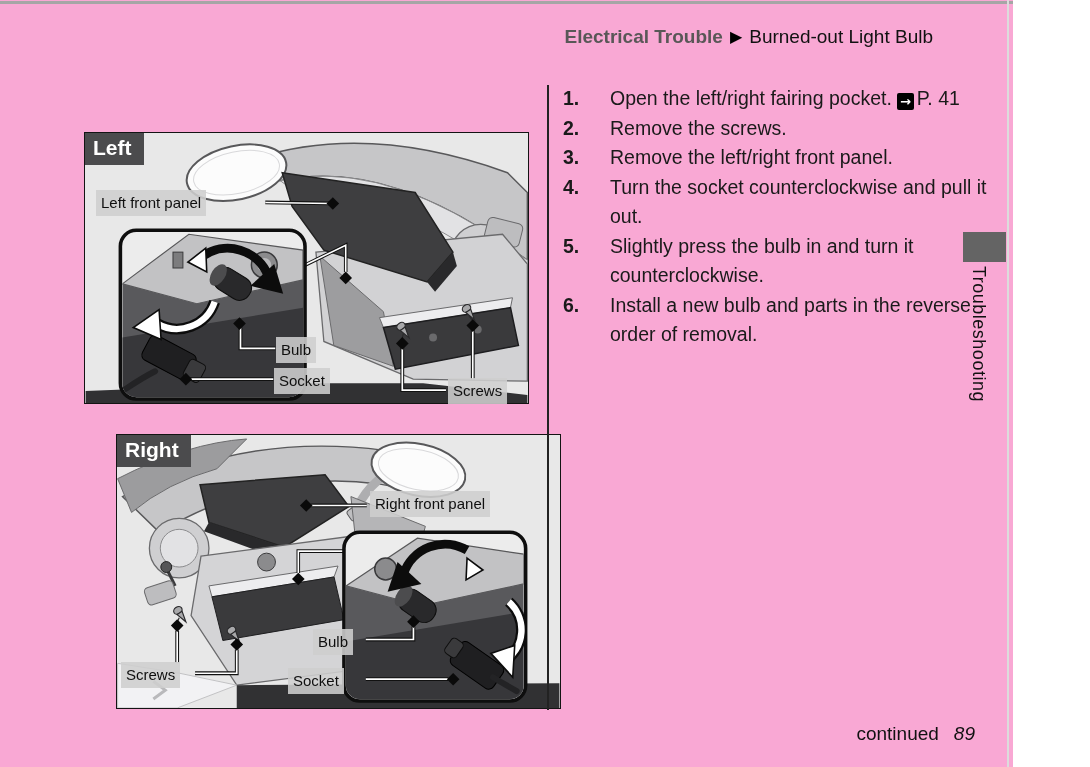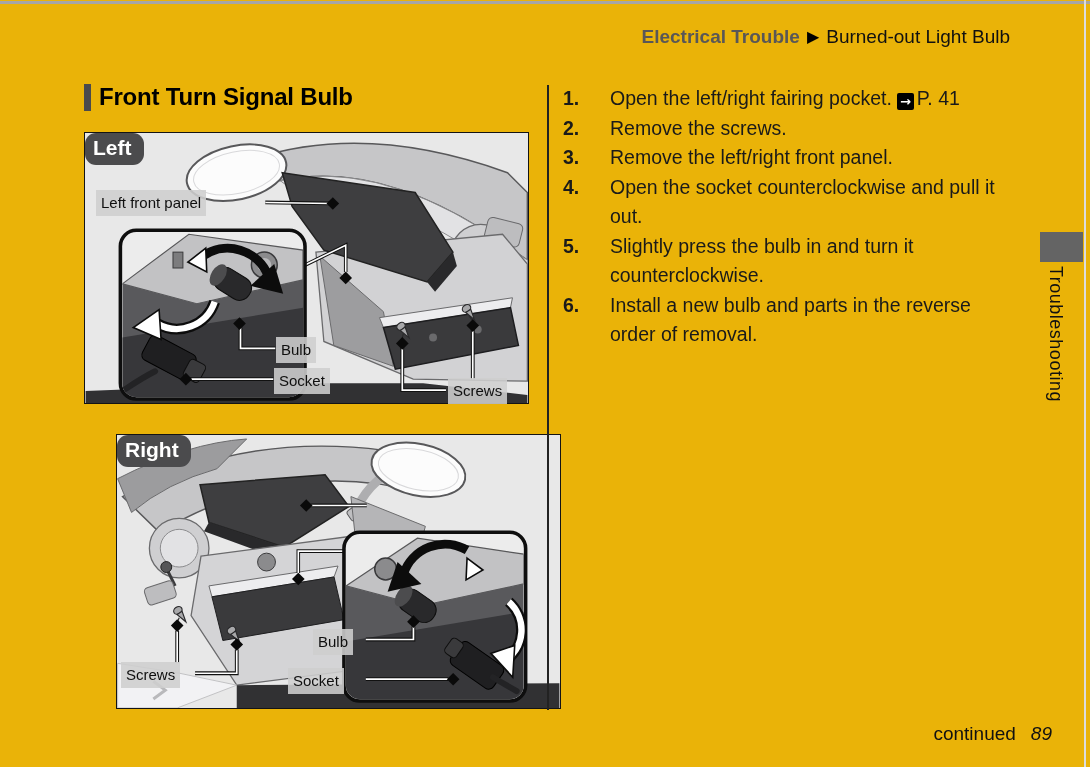--- a/index.html
+++ b/index.html
@@ -1,16 +1,16 @@
 <!DOCTYPE html>
 <html><head>
 <meta charset="utf-8">
 <style>
   html,body{margin:0;padding:0;}
-  .page{position:relative;width:1090px;height:767px;background:#eab308;
+  .page{position:relative;width:1013px;height:767px;background:#f9a8d4;
         font-family:"Liberation Sans",sans-serif;overflow:hidden;color:#1a1a1a;}
   .top-rule{position:absolute;top:1px;left:0;width:100%;height:3px;background:#a6a6a6;}
   .right-rule{position:absolute;top:0;right:4px;width:2px;height:100%;background:#dcdcdc;}
 
   
   .header{position:absolute;top:26px;right:80px;font-size:19px;white-space:nowrap;}
   .hdr-section{font-weight:bold;color:#595757;}
   .hdr-arrow{font-family:"DejaVu Sans",sans-serif;color:#000;font-size:16px;margin:0 7px;vertical-align:1px;}
   .hdr-sub{color:#111;}
 
@@ -18,21 +18,21 @@
   .title-row{position:absolute;left:84px;top:83px;display:flex;align-items:center;}
   .title-bar{width:7px;height:27px;background:#4a4a4c;margin-right:8px;}
   .title-text{font-size:24px;font-weight:bold;color:#000;letter-spacing:-0.2px;}
 
   
   .diagram{position:absolute;left:84px;width:445px;background:#e8e8e8;border:1.6px solid #141414;box-sizing:border-box;}
   .diagram-left{top:132px;height:272px;}
   .diagram-right{top:434px;height:275px;margin-left:32px;}
   .art{position:absolute;left:0;top:0;width:100%;height:100%;}
   .tag{position:absolute;left:0;top:0;background:#4b4b4d;color:#fff;font-weight:bold;
-       font-size:21px;line-height:26px;padding:2px 12px 4px 8px;border-radius:11px;}
+       font-size:21px;line-height:26px;padding:2px 12px 4px 8px;}
   .dlabel{position:absolute;background:rgba(206,206,206,0.88);color:#0f0f0f;
           font-size:15px;line-height:26px;padding:0 5px;white-space:nowrap;}
 
   
   .steps{position:absolute;left:563px;top:84px;width:452px;font-size:19.5px;color:#1a1a1a;}
   .step{display:flex;align-items:flex-start;line-height:29.5px;}
   .step-num{width:31px;flex:none;font-weight:bold;}
   .step-body{flex:1;margin-left:16px;}
   .pref-icon{display:inline-block;width:17px;height:17px;line-height:17px;text-align:center;
              background:#000;color:#fff;font-family:"DejaVu Sans",sans-serif;font-size:13px;
@@ -51,24 +51,20 @@
 <body>
 
 <div class="page">
   <div class="top-rule"></div>
   <div class="right-rule"></div>
 
   <div class="header">
     <span class="hdr-section">Electrical Trouble</span><span class="hdr-arrow">▶</span><span class="hdr-sub">Burned-out Light Bulb</span>
   </div>
 
-  <div class="title-row">
-    <div class="title-bar"></div>
-    <div class="title-text">Front Turn Signal Bulb</div>
-  </div>
 
   <div class="diagram diagram-left">
     <svg class="art" viewBox="0 0 445 272">
       <defs>
           <clipPath id="clipL">
             <rect x="37" y="100" width="182" height="166" rx="14"></rect>
           </clipPath>
         </defs>
       <g>
         <path d="M148,34 Q270,-16 425,40 L445,60 L445,128 L398,96 Q288,28 196,48 Z" fill="#c6c6c8" stroke="#58585a" stroke-width="1.5"></path>
@@ -280,20 +276,21 @@
       </g>
       <g fill="#0a0a0a">
         <rect x="185.5" y="66.5" width="9" height="9" transform="rotate(45 190 71)"></rect>
         <rect x="293.5" y="183.5" width="9" height="9" transform="rotate(45 298 188)"></rect>
         <rect x="333.5" y="241.5" width="9" height="9" transform="rotate(45 338 246)"></rect>
         <rect x="55.5" y="187.5" width="9" height="9" transform="rotate(45 60 192)"></rect>
         <rect x="115.5" y="206.5" width="9" height="9" transform="rotate(45 120 211)"></rect>
       </g>
     </svg>
     <div class="tag">Right</div>
+    <div class="dlabel" style="left:253px;top:56px;">Right front panel</div>
     <div class="dlabel" style="left:196px;top:194px;">Bulb</div>
     <div class="dlabel" style="left:171px;top:233px;">Socket</div>
     <div class="dlabel" style="left:4px;top:227px;">Screws</div>
   </div>
 
   <div class="col-divider"></div>
 
   <div class="steps">
     <div class="step">
       <span class="step-num">1.</span>
@@ -302,21 +299,21 @@
     <div class="step">
       <span class="step-num">2.</span>
       <span class="step-body">Remove the screws.</span>
     </div>
     <div class="step">
       <span class="step-num">3.</span>
       <span class="step-body">Remove the left/right front panel.</span>
     </div>
     <div class="step">
       <span class="step-num">4.</span>
-      <span class="step-body">Open the socket counterclockwise and pull it out.</span>
+      <span class="step-body">Turn the socket counterclockwise and pull it out.</span>
     </div>
     <div class="step">
       <span class="step-num">5.</span>
       <span class="step-body">Slightly press the bulb in and turn it counterclockwise.</span>
     </div>
     <div class="step">
       <span class="step-num">6.</span>
       <span class="step-body">Install a new bulb and parts in the reverse order of removal.</span>
     </div>
   </div>

